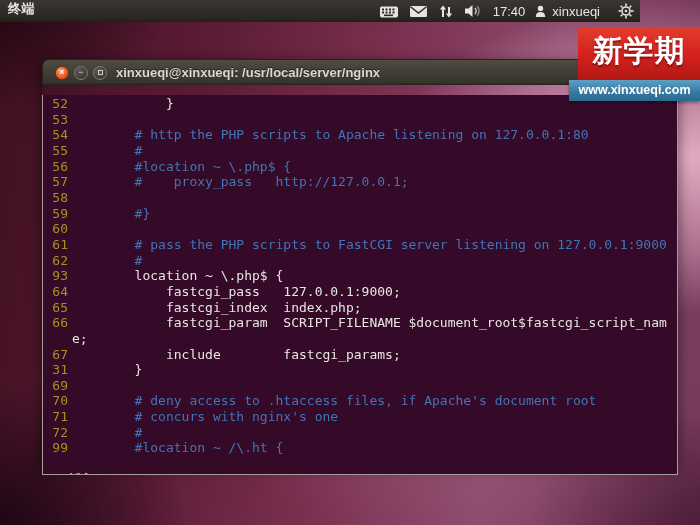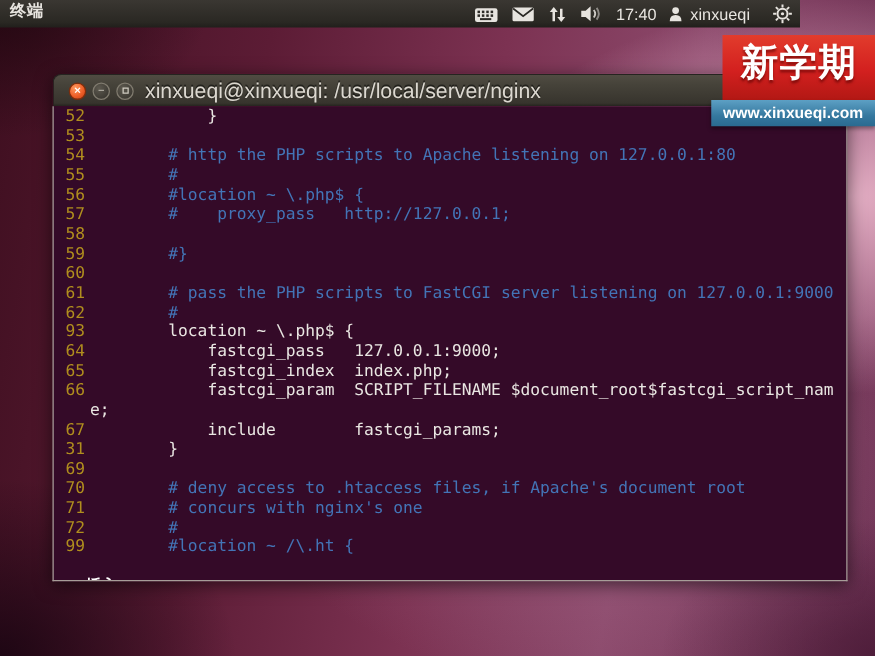--- a/index.html
+++ b/index.html
@@ -66,30 +66,31 @@
     display:flex;align-items:center;position:relative;
   }
   .wbtn{width:14px;height:14px;border-radius:50%;flex:none;
     display:flex;align-items:center;justify-content:center;
     font-size:9px;line-height:1;cursor:default;}
   .wbtn.close{margin-left:12px;background:radial-gradient(circle at 35% 30%,#ff9b61,var(--close-btn) 55%,#c43d12);
     border:1px solid #7e2d0c;color:#fff;font-weight:bold}
   .wbtn.min,.wbtn.max{margin-left:5px;background:radial-gradient(circle at 35% 30%,#5d594f,#413e37 65%,#34312b);
     border:1px solid #807b6f;color:#cfcbc1}
   .wbtn .sq{width:5px;height:5px;border:1px solid #cfcbc1;display:block}
-  .title-text{margin-left:9px;color:#dcd8d0;font-weight:normal;font-size:17px;
+  .title-text{margin-left:9px;color:#dcd8d0;font-weight:bold;font-size:13px;
     text-shadow:0 -1px 0 rgba(0,0,0,.5);white-space:nowrap}
 
   .term-content{
     height:380px;background:var(--terminal-bg);
     border:1px solid #a79d98;border-top:none;
     overflow:hidden;position:relative;
     font-family:"DejaVu Sans Mono","Liberation Mono",monospace;
     font-size:13px;line-height:15.67px;color:var(--code-text);
     padding-top:1px;
+    margin-top:10px;
   }
   .row{display:flex;height:15.67px}
   .ln{width:25px;text-align:right;margin-right:4px;flex:none;color:var(--linenr)}
   .code{white-space:pre}
   .code.comment{color:var(--comment)}
   .statusline{position:relative;height:16px;white-space:pre}
   .mode{position:absolute;left:2px;font-weight:bold;color:#fff}
 </style>
 </head>
 <body>

